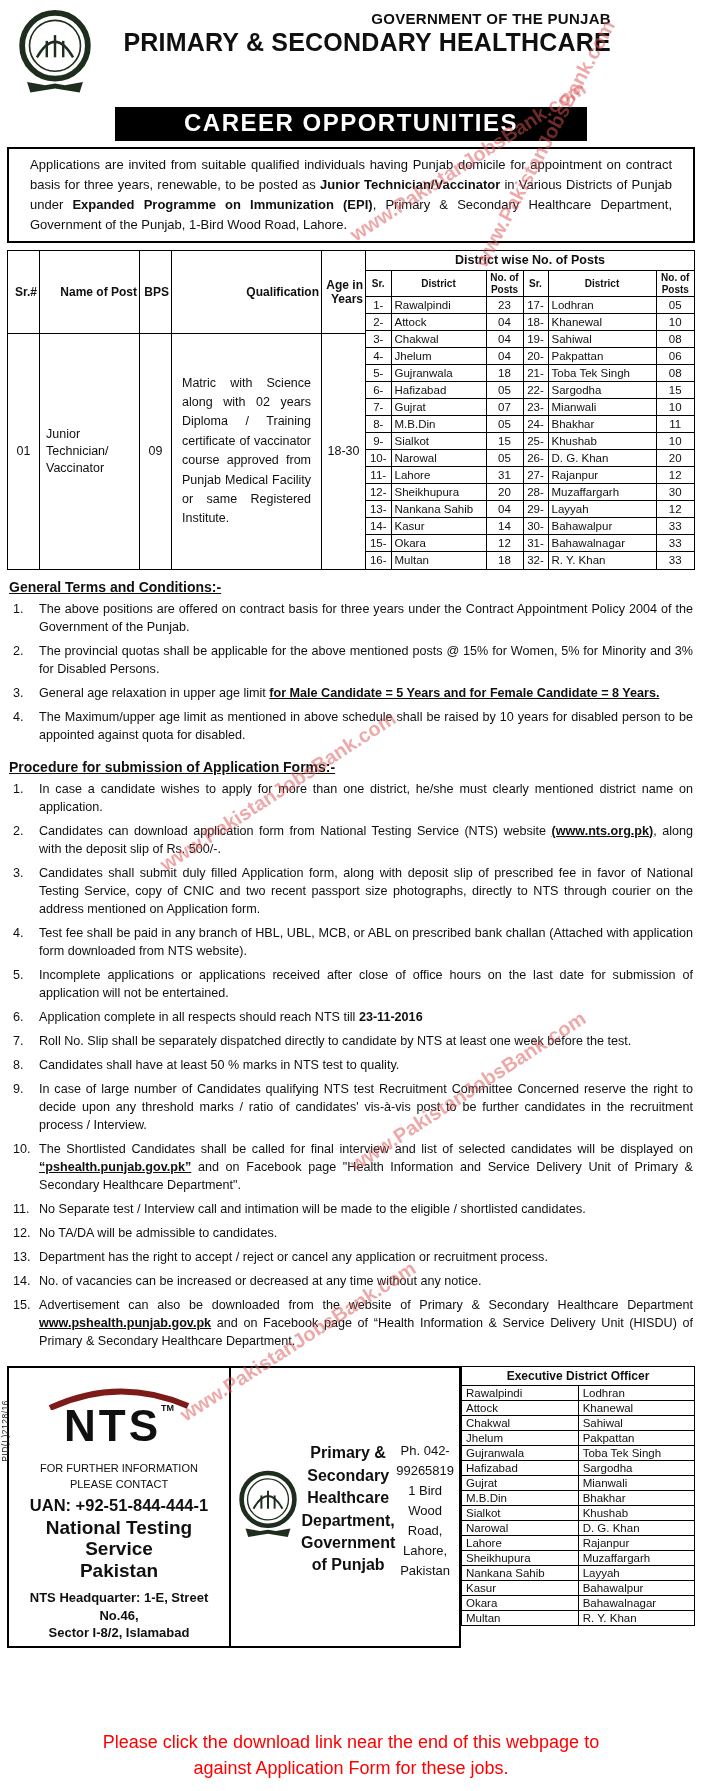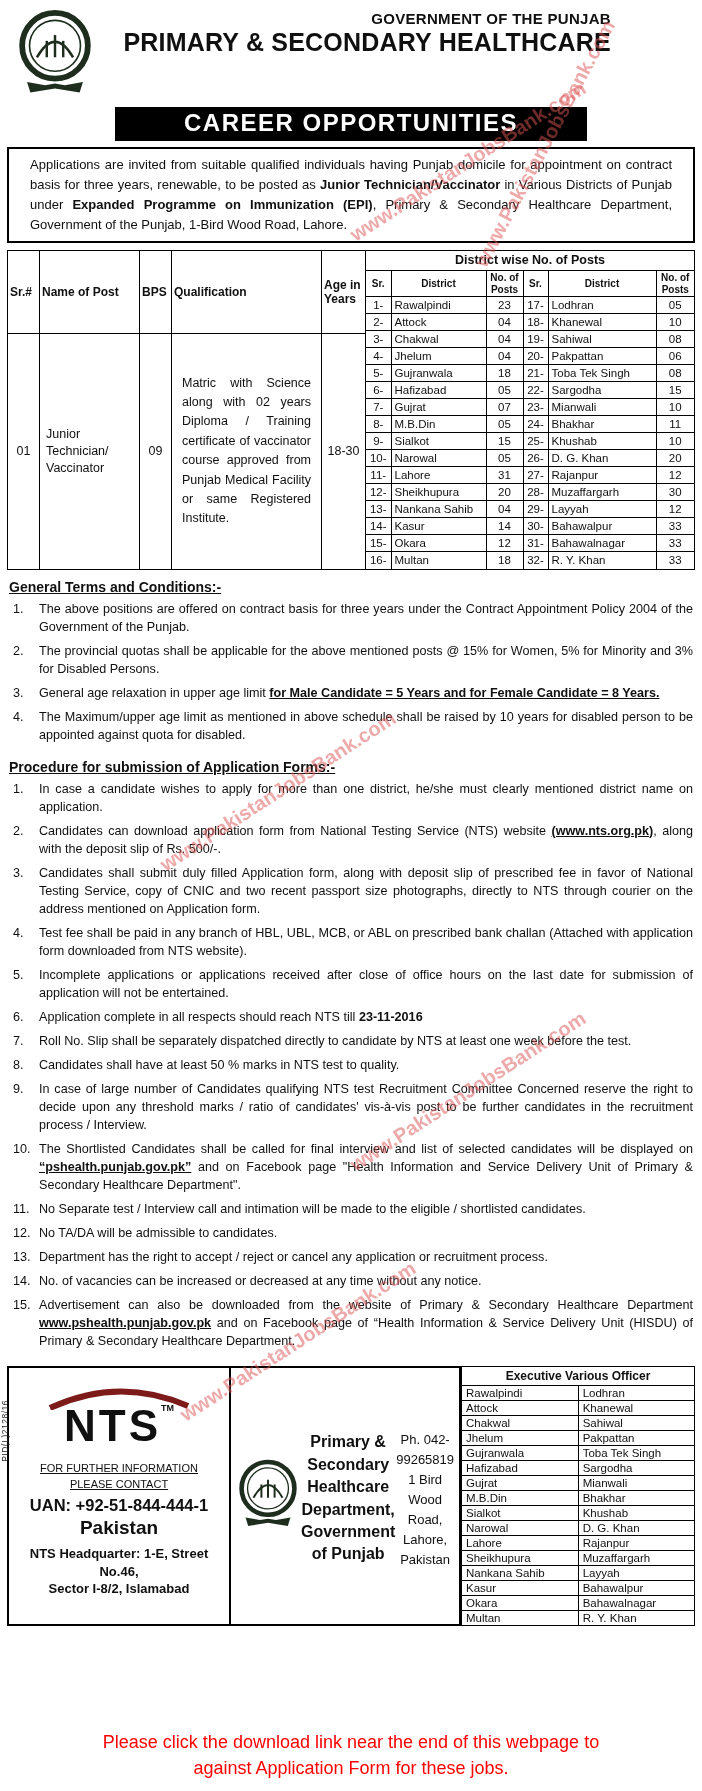--- a/index.html
+++ b/index.html
@@ -15,21 +15,21 @@
   .titles { flex:1; text-align:right; padding-right:84px; padding-top:4px; }
   .gov-line { font-size:15px; font-weight:bold; letter-spacing:.3px; }
   .dept-line { font-size:25px; font-weight:bold; line-height:1.2; letter-spacing:.2px; }
   .banner { width:472px; margin:3px auto 0; background:#000; color:#fff; text-align:center; font-weight:bold; font-size:24px; letter-spacing:1.5px; padding:2px 0 4px; }
 
   .intro { margin-top:6px; border:2px solid #000; padding:6px 21px; font-size:13px; line-height:20px; text-align:justify; }
 
   
   .job-table { width:100%; margin-top:7px; border-collapse:collapse; table-layout:fixed; }
   .job-table > tbody > tr > th, .job-table > tbody > tr > td { border:1px solid #000; }
-  .head-row th { font-size:12px; font-weight:bold; text-align:left; vertical-align:middle; padding:15px 2px; }
+  .head-row th { font-size:12px; font-weight:bold; text-align:right; vertical-align:middle; padding:15px 2px; }
   .data-row td { text-align:center; vertical-align:middle; font-size:12.5px; }
   .post-cell { text-align:left !important; padding:4px 6px; line-height:1.35; }
   .qual-cell { text-align:justify !important; padding:6px 10px; line-height:1.55; }
   .c-districts { padding:0 !important; vertical-align:top; }
   .dw-head { border-bottom:1px solid #000; font-weight:bold; font-size:12.5px; text-align:center; padding:2px 0 3px; }
   .inner-table { width:100%; border-collapse:collapse; font-size:11.5px; table-layout:fixed; }
   .inner-table th, .inner-table td { border:1px solid #000; }
   .inner-table tr > *:first-child { border-left:0; }
   .inner-table tr > *:last-child { border-right:0; }
   .inner-table thead th { border-top:0; font-size:10px; line-height:1.15; padding:1px 0; font-weight:bold; text-align:center; }
@@ -50,21 +50,21 @@
   .dept-box { flex:0 0 230px; border:2px solid #000; border-left:none; text-align:center; padding:6px 4px; display:flex; flex-direction:row; align-items:center; }
   .edo-wrap { flex:1; }
   .edo-table { width:100%; border-collapse:collapse; font-size:11.5px; }
   .edo-table th, .edo-table td { border:1px solid #000; padding:1px 4px; text-align:left; }
   .edo-table th { text-align:center; font-size:12px; font-weight:bold; padding:2px; }
 
   .nts-logo { margin-top:14px; line-height:1; }
   .nts-swoosh { display:block; margin:0 auto -6px; }
   .nts-word { font-size:44px; font-weight:bold; letter-spacing:3px; }
   .nts-tm { font-size:9px; vertical-align:top; font-weight:bold; letter-spacing:0; }
-  .nts-contact { font-size:11px; margin-top:12px; line-height:1.5;text-decoration:underline; }
+  .nts-contact { font-size:11px; margin-top:12px; line-height:1.5; }
   .nts-uan { font-size:16.5px; font-weight:bold; margin-top:3px; }
   .nts-org { font-size:19px; font-weight:bold; line-height:1.15; margin-top:2px; }
   .nts-addr { font-size:13px; font-weight:bold; margin-top:7px; line-height:1.35; }
 
   .dept-crest { margin-top:2px; }
   .dept-name { font-size:16px; font-weight:bold; line-height:1.4; margin-top:6px; }
   .dept-contact { font-size:13px; margin-top:9px; line-height:1.55; }
 
   .note { margin-top:auto; padding-bottom:4px; text-align:center; color:#ff0000; font-size:18px; line-height:26px; }
 
@@ -422,20 +422,21 @@
           <path d="M6 22 Q75 -10 144 20" fill="none" stroke="#7d1a1a" stroke-width="6"></path>
         </svg>
         <span class="nts-word">NTS</span><span class="nts-tm">TM</span>
       </div>
       <div class="nts-contact">
         <div>FOR FURTHER INFORMATION</div>
         <div>PLEASE CONTACT</div>
       </div>
       <div class="nts-uan">UAN: +92-51-844-444-1</div>
       <div class="nts-org">
+        <div>National Testing Service</div>
         <div>Pakistan</div>
       </div>
       <div class="nts-addr">
         <div>NTS Headquarter: 1-E, Street No.46,</div>
         <div>Sector I-8/2, Islamabad</div>
       </div>
     </div>
 
     <div class="dept-box">
       <div class="dept-crest">
@@ -458,21 +459,21 @@
         <div>Ph. 042-99265819</div>
         <div>1 Bird Wood Road, Lahore,</div>
         <div>Pakistan</div>
       </div>
     </div>
 
     <div class="edo-wrap">
       <table class="edo-table">
         <thead>
           <tr>
-            <th colspan="2">Executive Various Officer</th>
+            <th colspan="2">Executive District Officer</th>
           </tr>
         </thead>
         <tbody>
 
             <tr>
               <td>Rawalpindi</td>
               <td>Lodhran</td>
             </tr>
 
             <tr>

